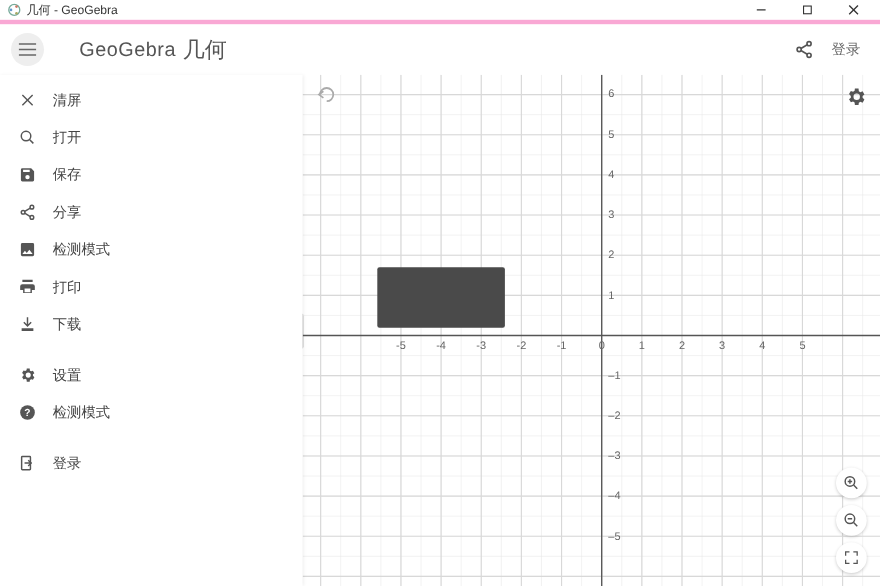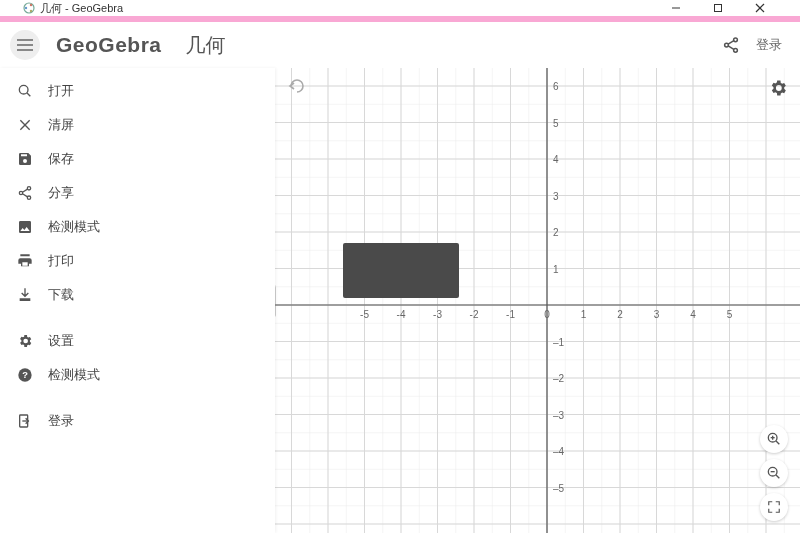--- a/index.html
+++ b/index.html
@@ -1,28 +1,28 @@
 <!DOCTYPE html>
 <html><head>
 <meta charset="utf-8">
 <style>
   * { box-sizing: border-box; margin: 0; padding: 0; font-family: Arial, "Microsoft YaHei", sans-serif; }
   body { width: 800px; height: 533px; overflow: hidden; background: #fff; position: relative; }
 
   
-  .titlebar { height: 22px; display: flex; align-items: center; padding: 0 22px; font-size: 11px; color: #333; border-bottom: 6px solid #f9a8d4; }
+  .titlebar { height: 22px; display: flex; align-items: center; padding: 0 6px; font-size: 11px; color: #333; border-bottom: 4px solid #f9a8d4; }
   .titlebar .favicon { width: 14px; height: 14px; margin-right: 4px; display: inline-flex; align-items: center; justify-content: center; }
   .winbtns { margin-left: auto; display: flex; gap: 18px; padding-right: 6px; }
   .winbtn { width: 24px; height: 18px; display: flex; align-items: center; justify-content: center; cursor: pointer; }
 
   
   .appheader { height: 46px; display: flex; align-items: center; padding: 0 10px; }
   .menubtn { width: 30px; height: 30px; border-radius: 50%; background: #eee; display: flex; align-items: center; justify-content: center; cursor: pointer; }
-  .brand { font-size: 21px; letter-spacing: 0.5px; color: #555; margin-left: 16px; font-weight: 700; }
-  .appname { font-size: 20px; color: #555; margin-left: 24px; }
+  .brand { font-size: 18px; letter-spacing: 0.5px; color: #555; margin-left: 32px; font-weight: 400; }
+  .appname { font-size: 20px; color: #555; margin-left: 6px; }
   .headspacer { flex: 1; }
   .headicon { width: 34px; height: 34px; display: flex; align-items: center; justify-content: center; cursor: pointer; color: #555; }
   .login { font-size: 13px; color: #666; margin-left: 8px; margin-right: 8px; cursor: pointer; }
 
   
   .main { position: absolute; top: 68px; left: 0; right: 0; bottom: 0; display: flex; }
 
   
   .sidebar { width: 275px; background: #fff; padding-top: 6px; box-shadow: 1px 0 3px rgba(0,0,0,0.06); z-index: 5; position: relative; }
   .menuitem { height: 34px; display: flex; align-items: center; padding: 0 14px; cursor: pointer; color: #444; font-size: 13px; }
@@ -101,35 +101,35 @@
       </svg>
   </div>
   <span class="login">登录</span>
 </div>
 
 <div class="main">
 
   <div class="sidebar" id="sidebar">
     <div class="menuitem">
       <span class="mi-icon">
+          <svg width="16" height="16" viewBox="0 0 24 24" stroke="#555" stroke-width="2">
+            <line x1="5" y1="5" x2="19" y2="19"></line>
+            <line x1="19" y1="5" x2="5" y2="19"></line>
+          </svg>
+        </span>
+      <span>清屏</span>
+    </div>
+    <div class="menuitem">
+      <span class="mi-icon">
           <svg width="16" height="16" viewBox="0 0 24 24" fill="none" stroke="#555" stroke-width="2">
             <circle cx="10" cy="10" r="6.5"></circle>
             <line x1="15" y1="15" x2="20" y2="20"></line>
           </svg>
         </span>
       <span>打开</span>
-    </div>
-    <div class="menuitem">
-      <span class="mi-icon">
-          <svg width="16" height="16" viewBox="0 0 24 24" stroke="#555" stroke-width="2">
-            <line x1="5" y1="5" x2="19" y2="19"></line>
-            <line x1="19" y1="5" x2="5" y2="19"></line>
-          </svg>
-        </span>
-      <span>清屏</span>
     </div>
     <div class="menuitem">
       <span class="mi-icon">
           <svg width="16" height="16" viewBox="0 0 24 24" fill="#555">
             <path d="M17 3H5a2 2 0 00-2 2v14a2 2 0 002 2h14a2 2 0 002-2V7l-4-4zM12 18a3 3 0 110-6 3 3 0 010 6zm3-10H6V5h9v3z"></path>
           </svg>
         </span>
       <span>保存</span>
     </div>
     <div class="menuitem">

